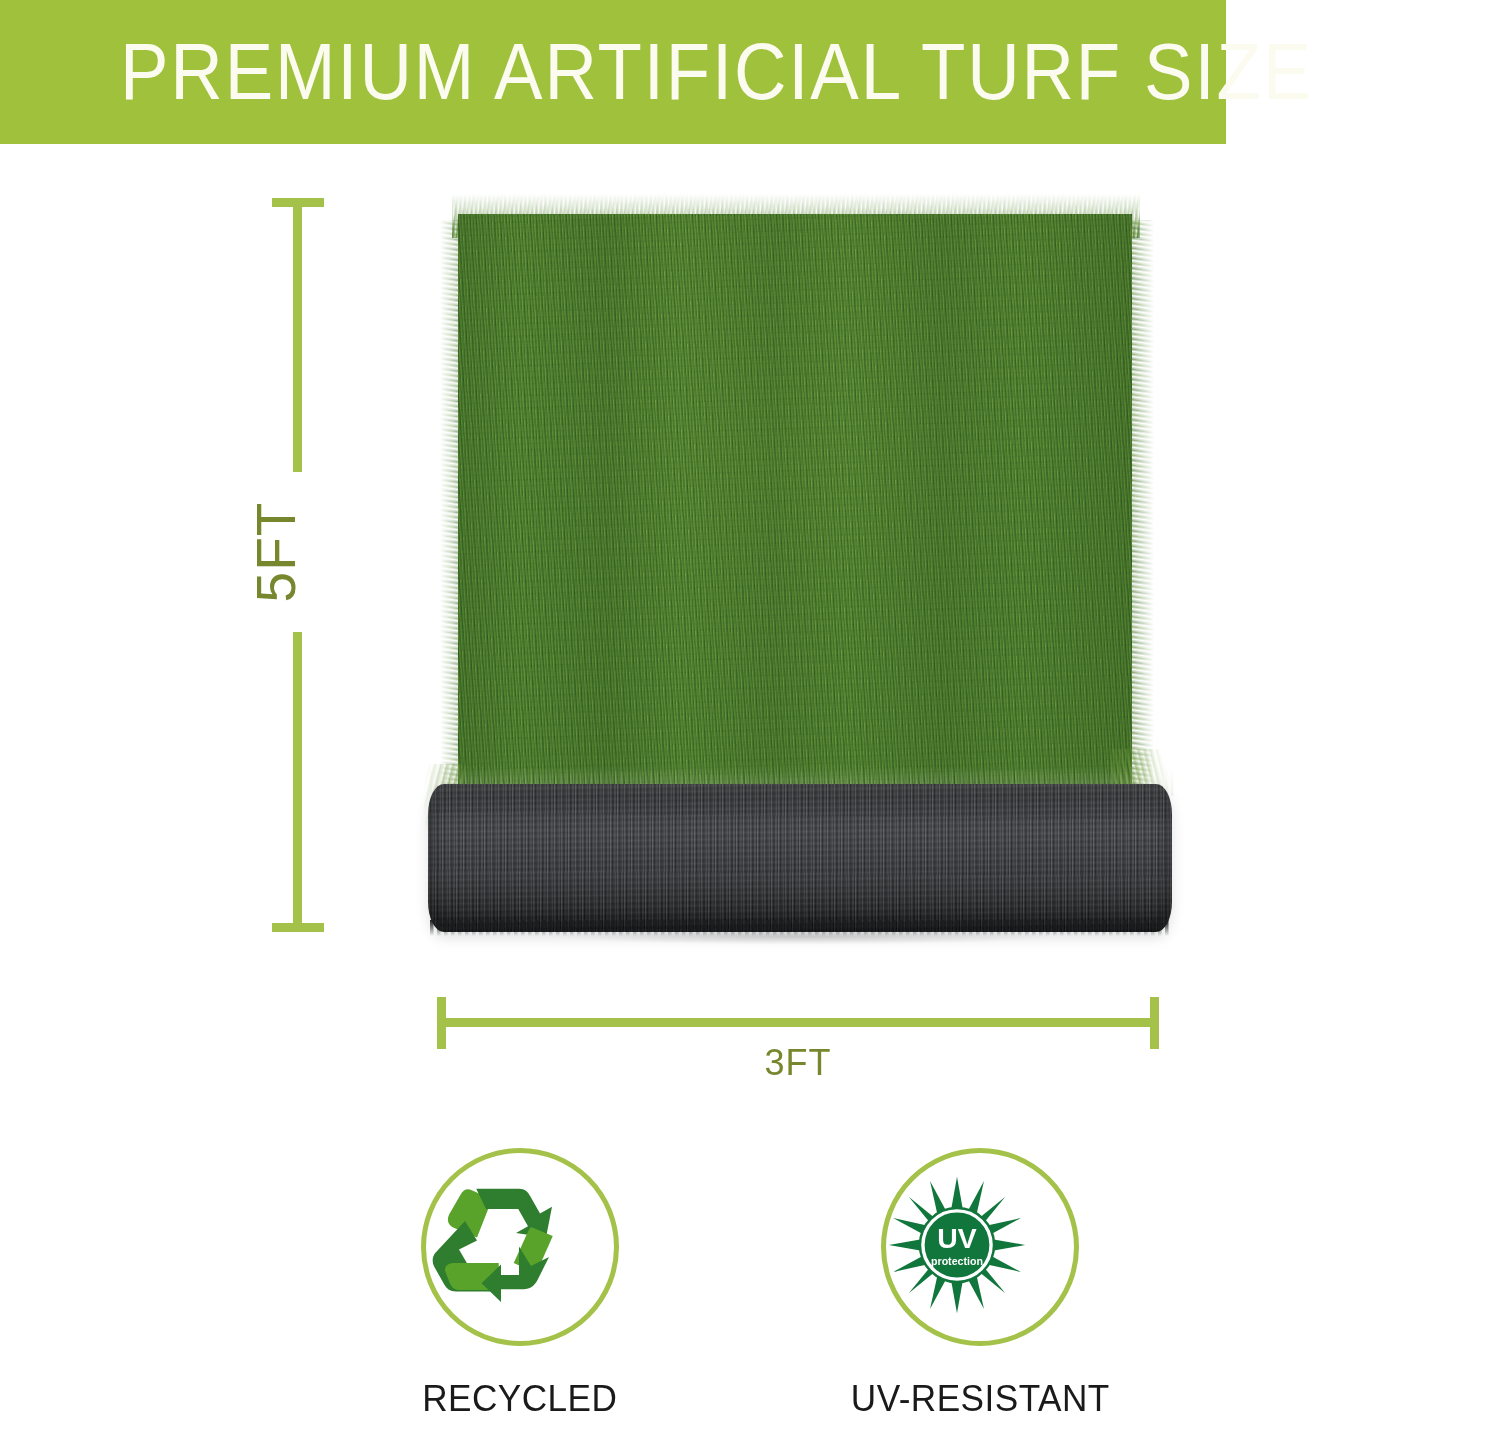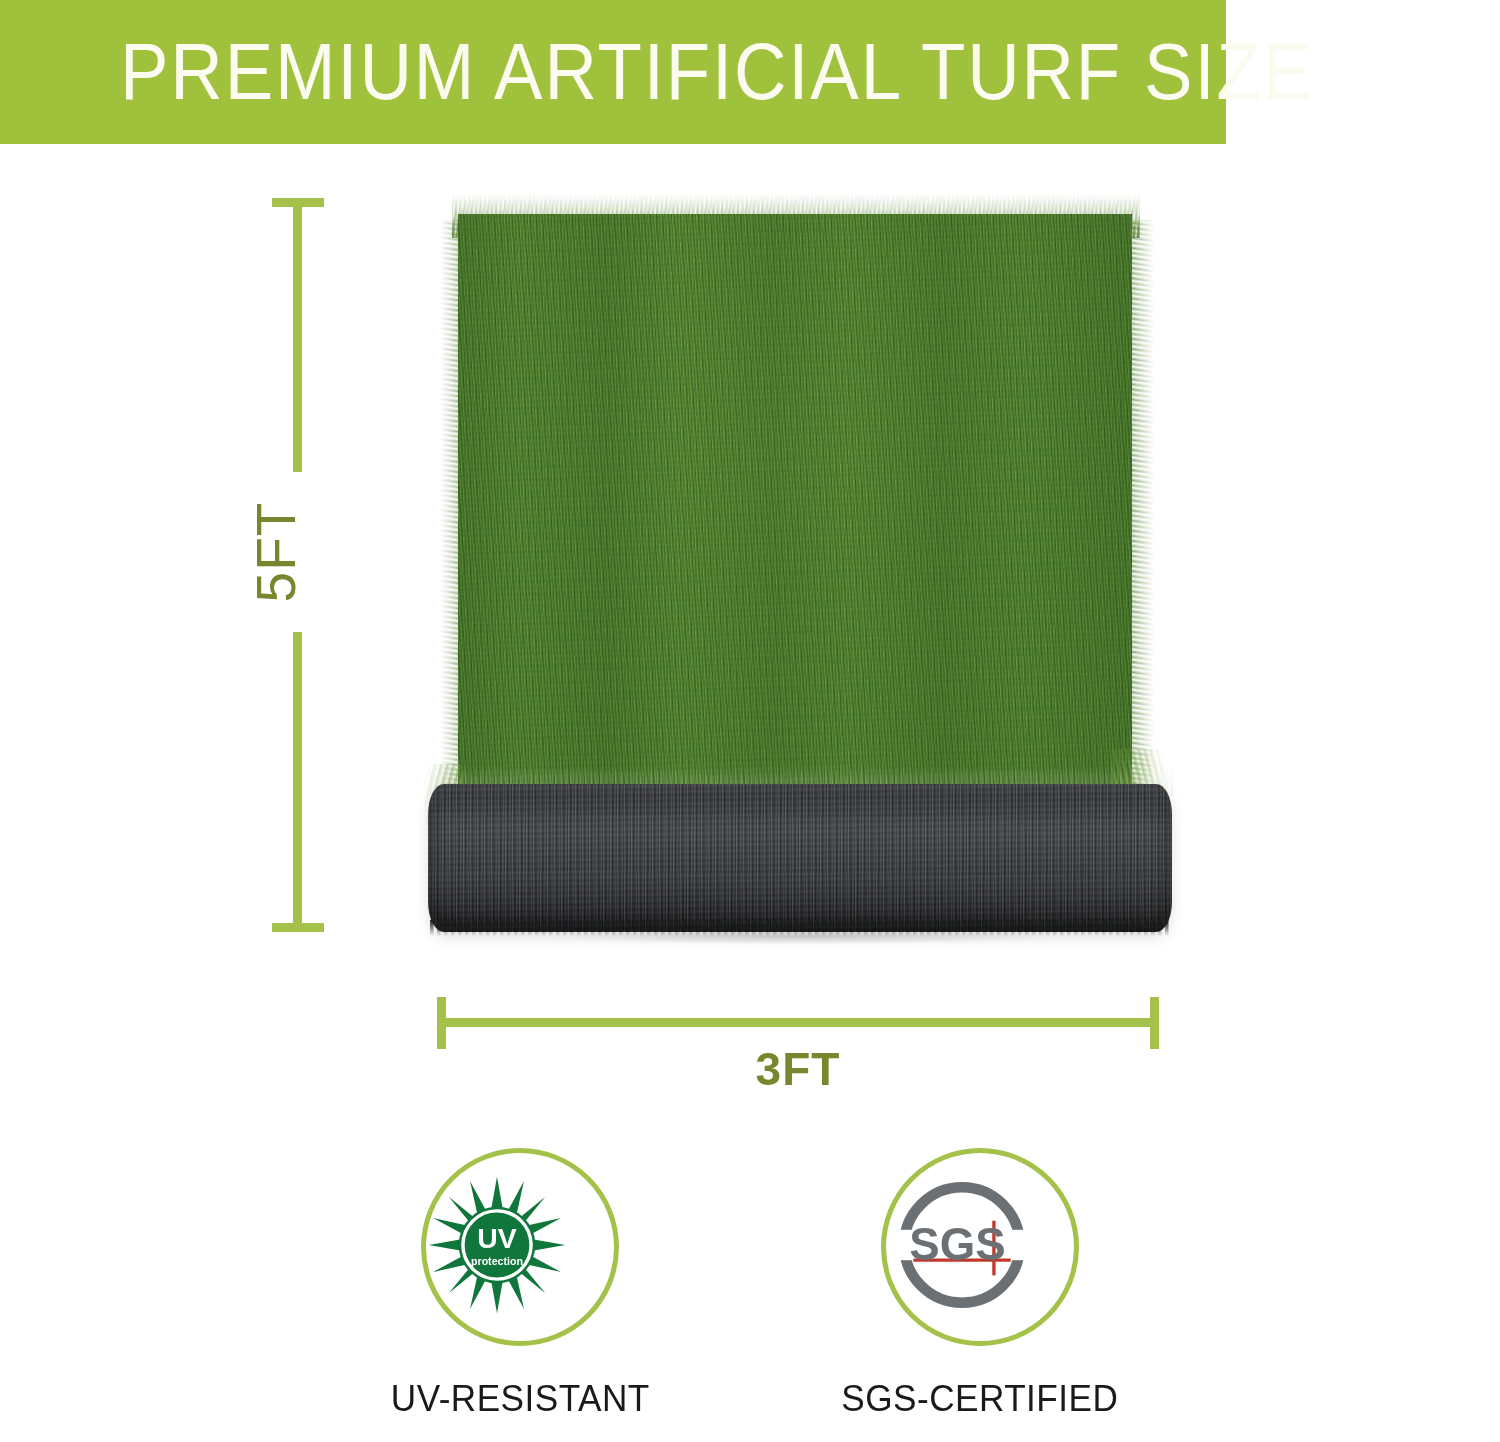--- a/index.html
+++ b/index.html
@@ -298,22 +298,22 @@
   .dim-h-cap-left { left: 437px; }
   .dim-h-cap-right { left: 1150px; }
   .dim-h-label {
     position: absolute;
     left: 437px;
     top: 1042px;
     width: 722px;
     text-align: center;
     color: #77872e;
     font-family: "Liberation Sans Narrow", "Liberation Sans", sans-serif;
-    font-size: 46px;
-    font-weight: 700;
+    font-size: 36px;
+    font-weight: 400;
     letter-spacing: 1px;
     white-space: nowrap;
   }
 
   
   .badges {
     position: absolute;
     left: 0;
     top: 1148px;
     width: 1500px;
@@ -379,20 +379,41 @@
 <div class="dim-v-cap-bottom"></div>
 <div class="dim-v-label">5FT</div>
 
 <div class="dim-h-cap-left"></div>
 <div class="dim-h"></div>
 <div class="dim-h-cap-right"></div>
 <div class="dim-h-label">3FT</div>
 
 <div class="badges">
 
+  <div class="badge">
+    <div class="badge-ring">
+      <span>
+        <svg width="150" height="150" viewBox="0 0 100 100">
+
+          <path d="M30.5,13.5 L44,19.5 L34,45 L18.5,38.5 C15,37 13.5,33.5 15.5,29.5 L23,16.5 C25,13 27.5,12.2 30.5,13.5 Z" fill="#5aa32a"></path>
+
+          <path d="M33.5,12.5 L62,12.5 C66,12.5 68,14.5 69.5,17.5 L76,29 L84,24.5 L80,45 L60,42 L68,37.5 L61.5,26 L40,26 Z" fill="#2f7d2e"></path>
+
+          <path d="M26,34 L34,47 L22,53 L29,65 L49,65 L49,81 L20,81 C16,81 13.5,79 12,76 L5.5,64.5 C4,61.5 4,58.5 6,55.5 Z" fill="#2f7d2e"></path>
+
+          <path d="M18.5,62 L48.5,62 L48.5,80 L22,80 C18,80 16.5,77 15.5,74.5 L13,68 C11.8,65 14,62 18.5,62 Z" fill="#5aa32a"></path>
+
+          <path d="M70,38 L84.5,44 L73.5,69 L58.5,62 L68.5,40 Z" fill="#5aa32a"></path>
+
+          <path d="M62,51 L70,64 L82,58 L74.5,73 C72.5,77 69.5,79.5 65,79.5 L50,79.5 L50,88 L37,75.5 L50,63 L50,70 L62,70 Z" fill="#2f7d2e"></path>
+        </svg>
+      </span>
+    </div>
+    <div class="badge-label">RECYCLED</div>
+  </div>
 
   <div class="badge">
     <div class="badge-ring">
       <span>
         <svg width="142" height="142" viewBox="0 0 100 100">
           <g fill="#10763c">
 
             <path d="M50,2 L55,30 L45,30 Z"></path>
             <path d="M50,98 L55,70 L45,70 Z"></path>
             <path d="M2,50 L30,45 L30,55 Z"></path>
@@ -413,33 +434,14 @@
           </g>
           <circle cx="50" cy="50" r="24" fill="none" stroke="#ffffff" stroke-width="2.4"></circle>
           <text x="50" y="52" text-anchor="middle" font-family="Liberation Sans, sans-serif" font-size="20" font-weight="bold" fill="#ffffff">UV</text>
           <text x="50" y="64" text-anchor="middle" font-family="Liberation Sans, sans-serif" font-size="7.5" font-weight="bold" fill="#ffffff">protection</text>
         </svg>
       </span>
     </div>
     <div class="badge-label">UV-RESISTANT</div>
   </div>
 
-  <div class="badge">
-    <div class="badge-ring">
-      <span>
-        <svg width="152" height="152" viewBox="0 0 100 100">
-
-          <path d="M12,50 A38,38 0 0 1 88,50" fill="none" stroke="#6b7075" stroke-width="7" stroke-linecap="butt"></path>
-          <path d="M88,50 A38,38 0 0 1 12,50" fill="none" stroke="#6b7075" stroke-width="7" stroke-linecap="butt"></path>
-          <rect x="4" y="40" width="14" height="20" fill="#ffffff"></rect>
-          <rect x="82" y="40" width="14" height="20" fill="#ffffff"></rect>
-
-          <line x1="18" y1="60" x2="82" y2="60" stroke="#c0392b" stroke-width="2.2"></line>
-          <line x1="71" y1="34" x2="71" y2="70" stroke="#c0392b" stroke-width="2.2"></line>
-
-          <text x="47" y="60" text-anchor="middle" font-family="Liberation Sans Narrow, Liberation Sans, sans-serif" font-size="30" font-weight="bold" fill="#6b7075">SGS</text>
-        </svg>
-      </span>
-    </div>
-    <div class="badge-label">SGS-CERTIFIED</div>
-  </div>
 
 </div>
 
 </body></html>

